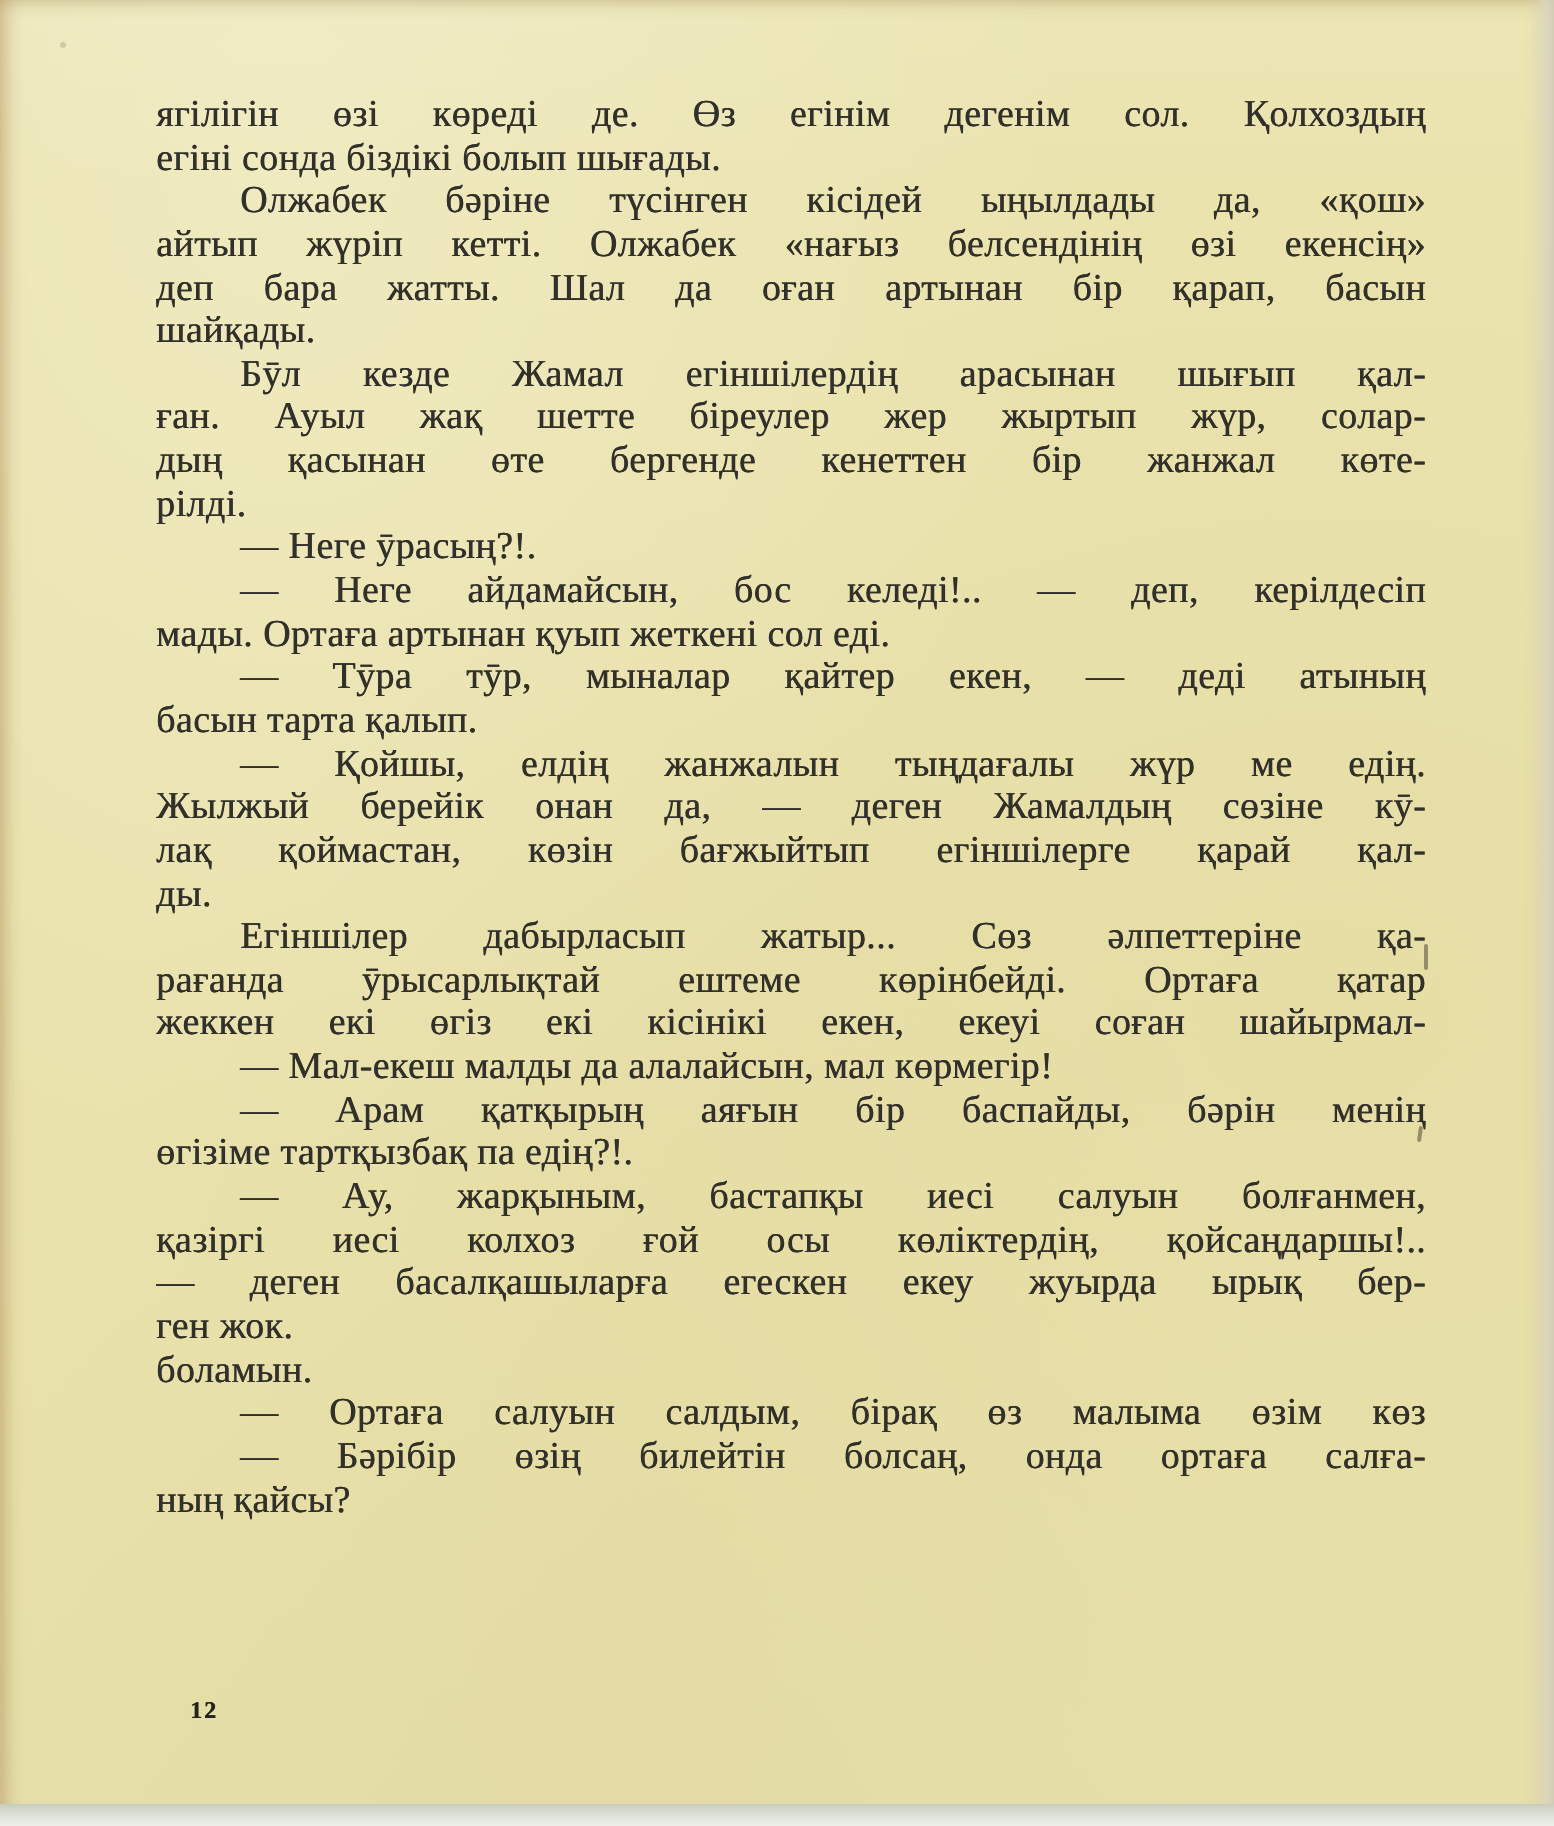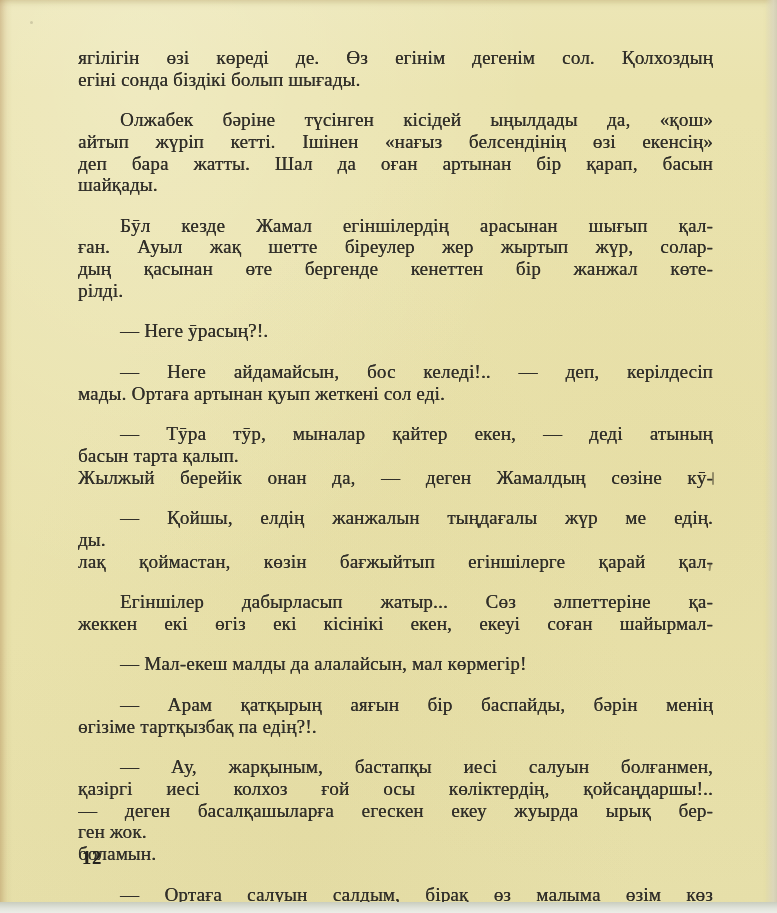--- a/index.html
+++ b/index.html
@@ -41,26 +41,26 @@
     text-shadow:.25px 0 0 currentColor;
   }
   .line{
     height:21.65px;
     line-height:21.65px;
     text-align:justify;
     text-align-last:justify;
     overflow:hidden;
   }
   .line.end{text-align-last:left;}
-  .line.indent{padding-left:42px;margin-top:19px;}
+  .line.indent{padding-left:42px;}
   .page-number{
     position:absolute;
-    left:82px;top:848px;
+    left:95px;top:848px;
     color:#26241e;
-    font-size:18px;
+    font-size:12px;
     font-weight:bold;
     letter-spacing:1px;
     text-shadow:.3px 0 0 currentColor;
   }
   .bottom-strip{
     position:absolute;left:0;bottom:0;width:777px;height:11px;
     background:linear-gradient(180deg,#c9cdbe,#e2e5dd 60%,#eceee8);
   }
   .speck{position:absolute;background:rgba(80,75,55,.55);}
   .speck.tick{left:712px;top:472px;width:2px;height:13px;border-radius:1px;}
@@ -70,47 +70,49 @@
 </head>
 <body>
 
 <div class="page">
   <div class="right-edge"></div>
 
   <div class="text-block">
       <div class="line">ягілігін өзі көреді де. Өз егінім дегенім сол. Қолхоздың</div>
       <div class="line end">егіні сонда біздікі болып шығады.</div>
       <div class="line indent">Олжабек бәріне түсінген кісідей ыңылдады да, «қош»</div>
-      <div class="line">айтып жүріп кетті. Ішінен «нағыз белсендінің өзі екенсің»</div>
+      <div class="line">айтып жүріп кетті. Олжабек «нағыз белсендінің өзі екенсің»</div>
       <div class="line">деп бара жатты. Шал да оған артынан бір қарап, басын</div>
       <div class="line end">шайқады.</div>
       <div class="line indent">Бӯл кезде Жамал егіншілердің арасынан шығып қал-</div>
       <div class="line">ған. Ауыл жақ шетте біреулер жер жыртып жүр, солар-</div>
       <div class="line">дың қасынан өте бергенде кенеттен бір жанжал көте-</div>
       <div class="line end">рілді.</div>
       <div class="line indent end">— Неге ӯрасың?!.</div>
       <div class="line indent">— Неге айдамайсын, бос келеді!.. — деп, керілдесіп</div>
       <div class="line end">мады. Ортаға артынан қуып жеткені сол еді.</div>
       <div class="line indent">— Тӯра тӯр, мыналар қайтер екен, — деді атының</div>
       <div class="line end">басын тарта қалып.</div>
+      <div class="line indent">— Қойшы, елдің жанжалын тыңдағалы жүр ме едің.</div>
       <div class="line">Жылжый берейік онан да, — деген Жамалдың сөзіне кӯ-</div>
-      <div class="line indent">— Қойшы, елдің жанжалын тыңдағалы жүр ме едің.</div>
+      <div class="line">лақ қоймастан, көзін бағжыйтып егіншілерге қарай қал-</div>
       <div class="line end">ды.</div>
-      <div class="line">лақ қоймастан, көзін бағжыйтып егіншілерге қарай қал-</div>
       <div class="line indent">Егіншілер дабырласып жатыр... Сөз әлпеттеріне қа-</div>
+      <div class="line">рағанда ӯрысарлықтай ештеме көрінбейді. Ортаға қатар</div>
       <div class="line">жеккен екі өгіз екі кісінікі екен, екеуі соған шайырмал-</div>
       <div class="line indent end">— Мал-екеш малды да алалайсын, мал көрмегір!</div>
       <div class="line indent">— Арам қатқырың аяғын бір баспайды, бәрін менің</div>
       <div class="line end">өгізіме тартқызбақ па едің?!.</div>
       <div class="line indent">— Ау, жарқыным, бастапқы иесі салуын болғанмен,</div>
       <div class="line">қазіргі иесі колхоз ғой осы көліктердің, қойсаңдаршы!..</div>
       <div class="line">— деген басалқашыларға егескен екеу жуырда ырық бер-</div>
       <div class="line end">ген жок.</div>
       <div class="line end">боламын.</div>
       <div class="line indent">— Ортаға салуын салдым, бірақ өз малыма өзім көз</div>
+      <div class="line indent">— Бәрібір өзің билейтін болсаң, онда ортаға салға-</div>
       <div class="line end">ның қайсы?</div>
     </div>
 
   <div class="page-number">12</div>
 
   <div class="speck tick"></div>
   <div class="speck apos"></div>
   <div class="speck dot"></div>
 
   <div class="bottom-strip"></div>

